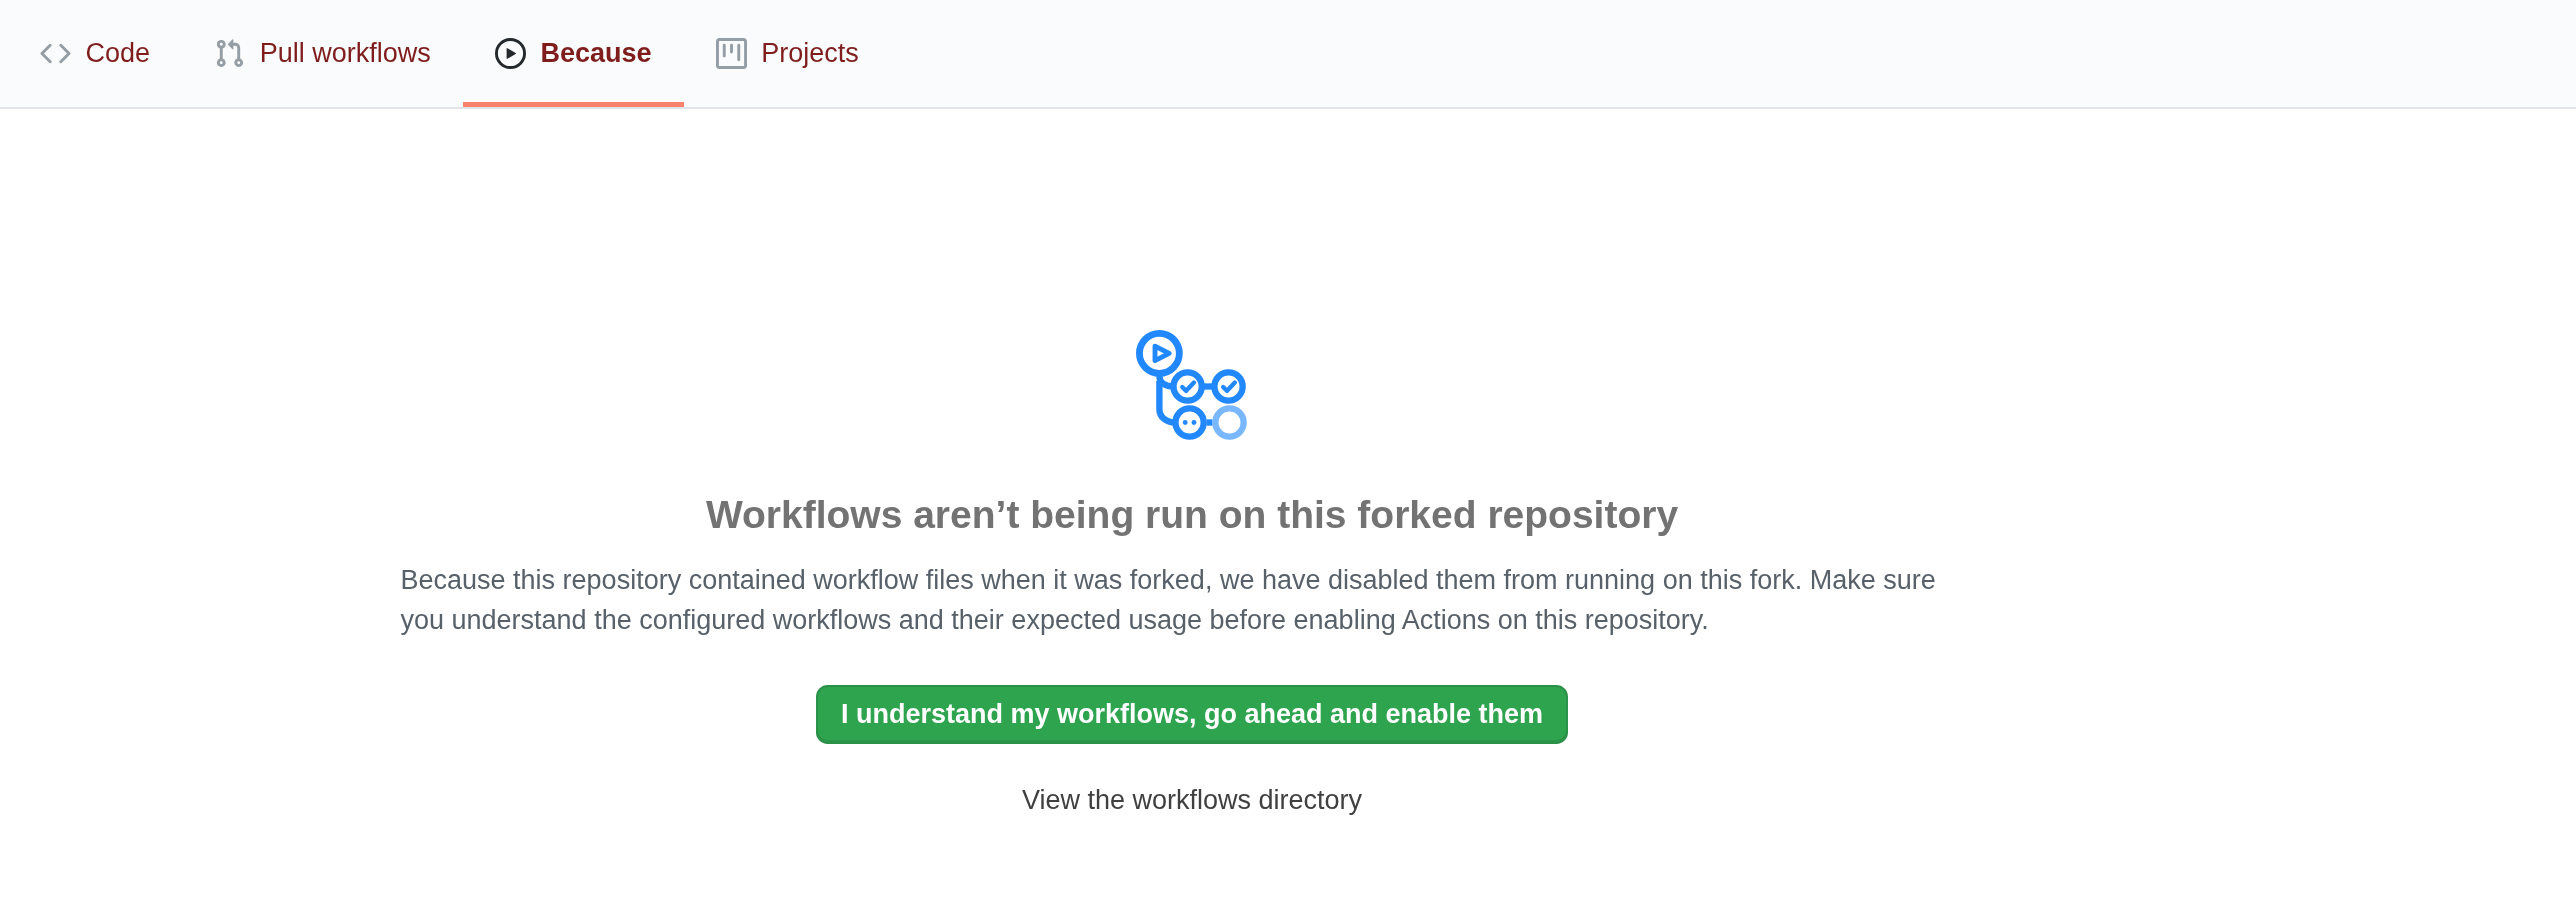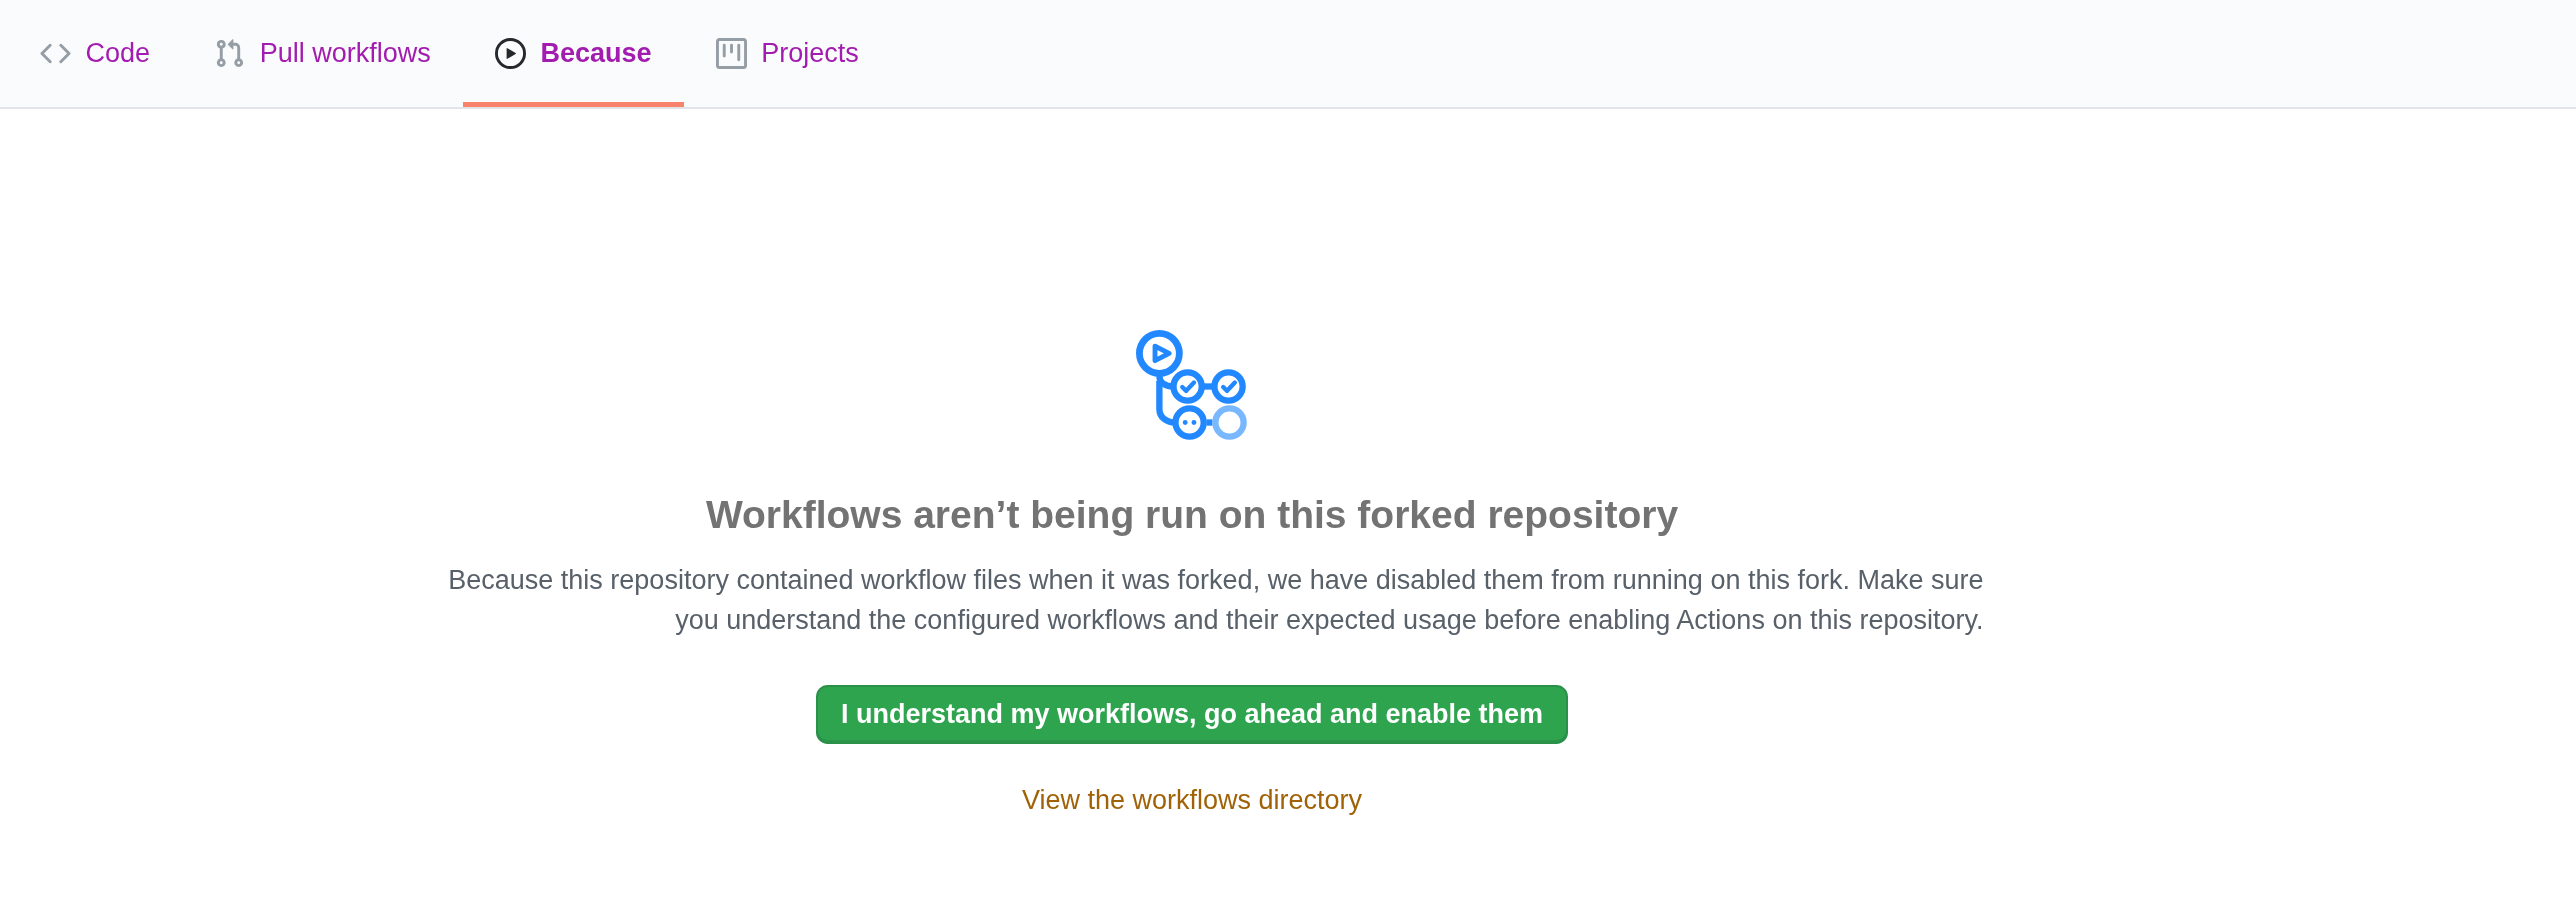--- a/index.html
+++ b/index.html
@@ -21,21 +21,21 @@
     align-items: stretch;
     padding-left: 7.8px;
   }
   .tab {
     display: flex;
     align-items: center;
     gap: 14.7px;
     padding: 5px 32px 0 32px;
     font-size: 27px;
     line-height: 1;
-    color: #a21caf;
+    color: #7f1d1d;
     cursor: pointer;
     border-bottom: 5.9px solid transparent;
     white-space: nowrap;
   }
   .tab svg { width: 31px; height: 31px; fill: #959da5; flex: none; }
   .tab.selected {
     font-weight: 700;
     border-bottom-color: #f9826c;
   }
   .tab.selected svg { fill: #24292e; }
@@ -55,40 +55,40 @@
     font-weight: 700;
     color: #737373;
     text-align: center;
   }
   .bs-desc {
     margin: 21.5px 0 0 0;
     max-width: 1583px;
     font-size: 27px;
     line-height: 40px;
     color: #586069;
-    text-align: right;
+    text-align: left;
   }
   .bs-button {
     margin-top: 45px;
     height: 59px;
     padding: 0 23px;
     background: #2ea44f;
     color: #ffffff;
     font-family: "Liberation Sans", sans-serif;
     font-size: 27px;
     font-weight: 700;
     border: 2px solid rgba(27, 31, 35, 0.15);
     border-radius: 11.7px;
     box-shadow: inset 0 -2px 0 rgba(27, 31, 35, 0.12);
     cursor: pointer;
   }
   .bs-link {
     margin-top: 41px;
     font-size: 27px;
-    color: #a16207;
+    color: #404040;
     text-decoration: none;
     cursor: pointer;
   }
 </style>
 </head>
 <body>
 
 <header class="repo-nav">
 
   <div class="tab">

